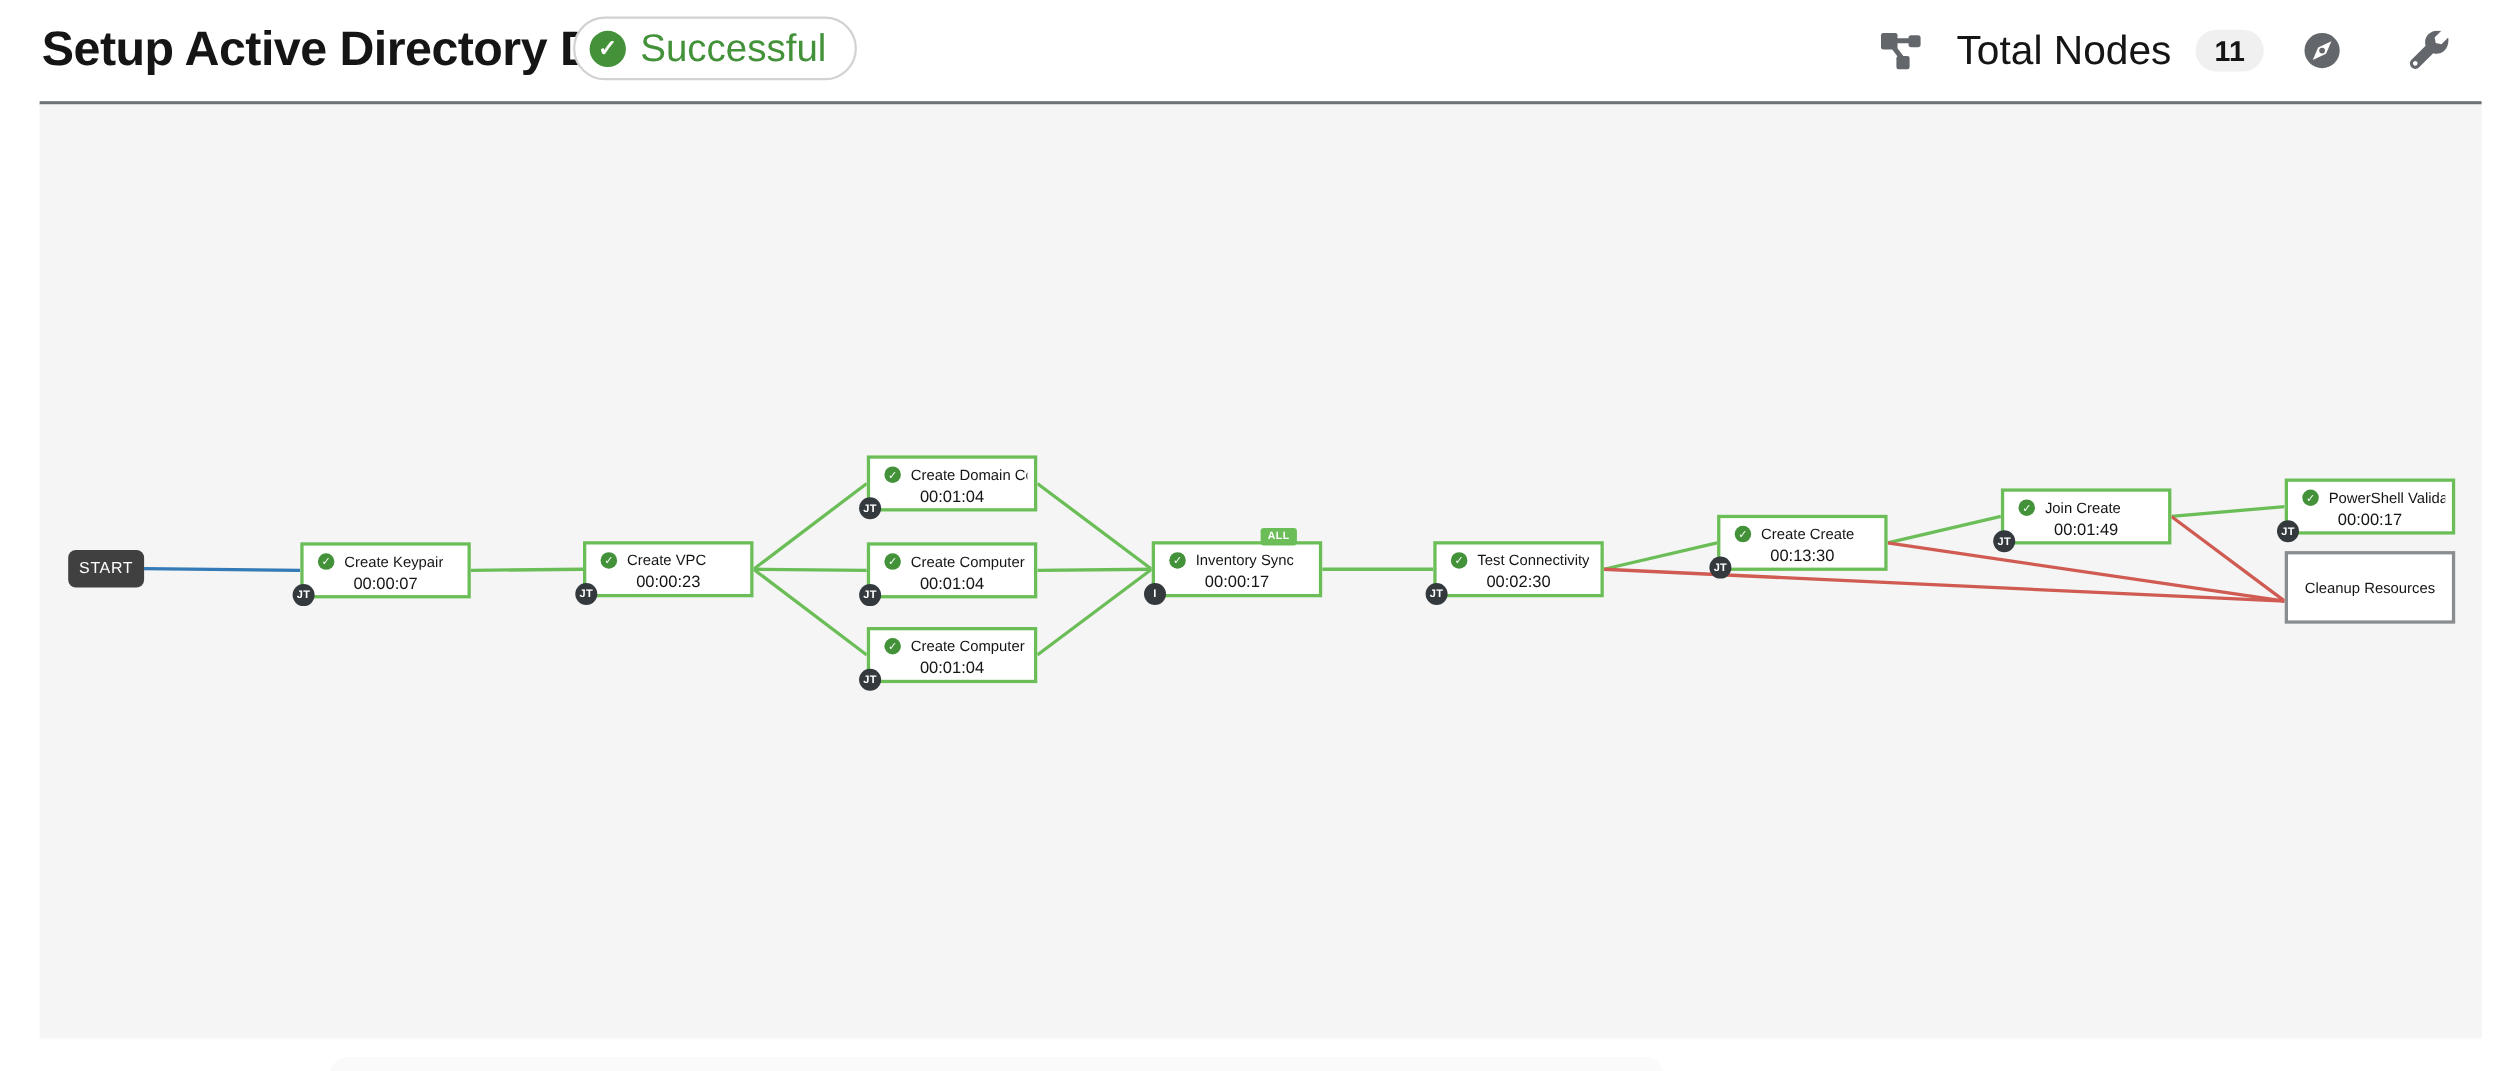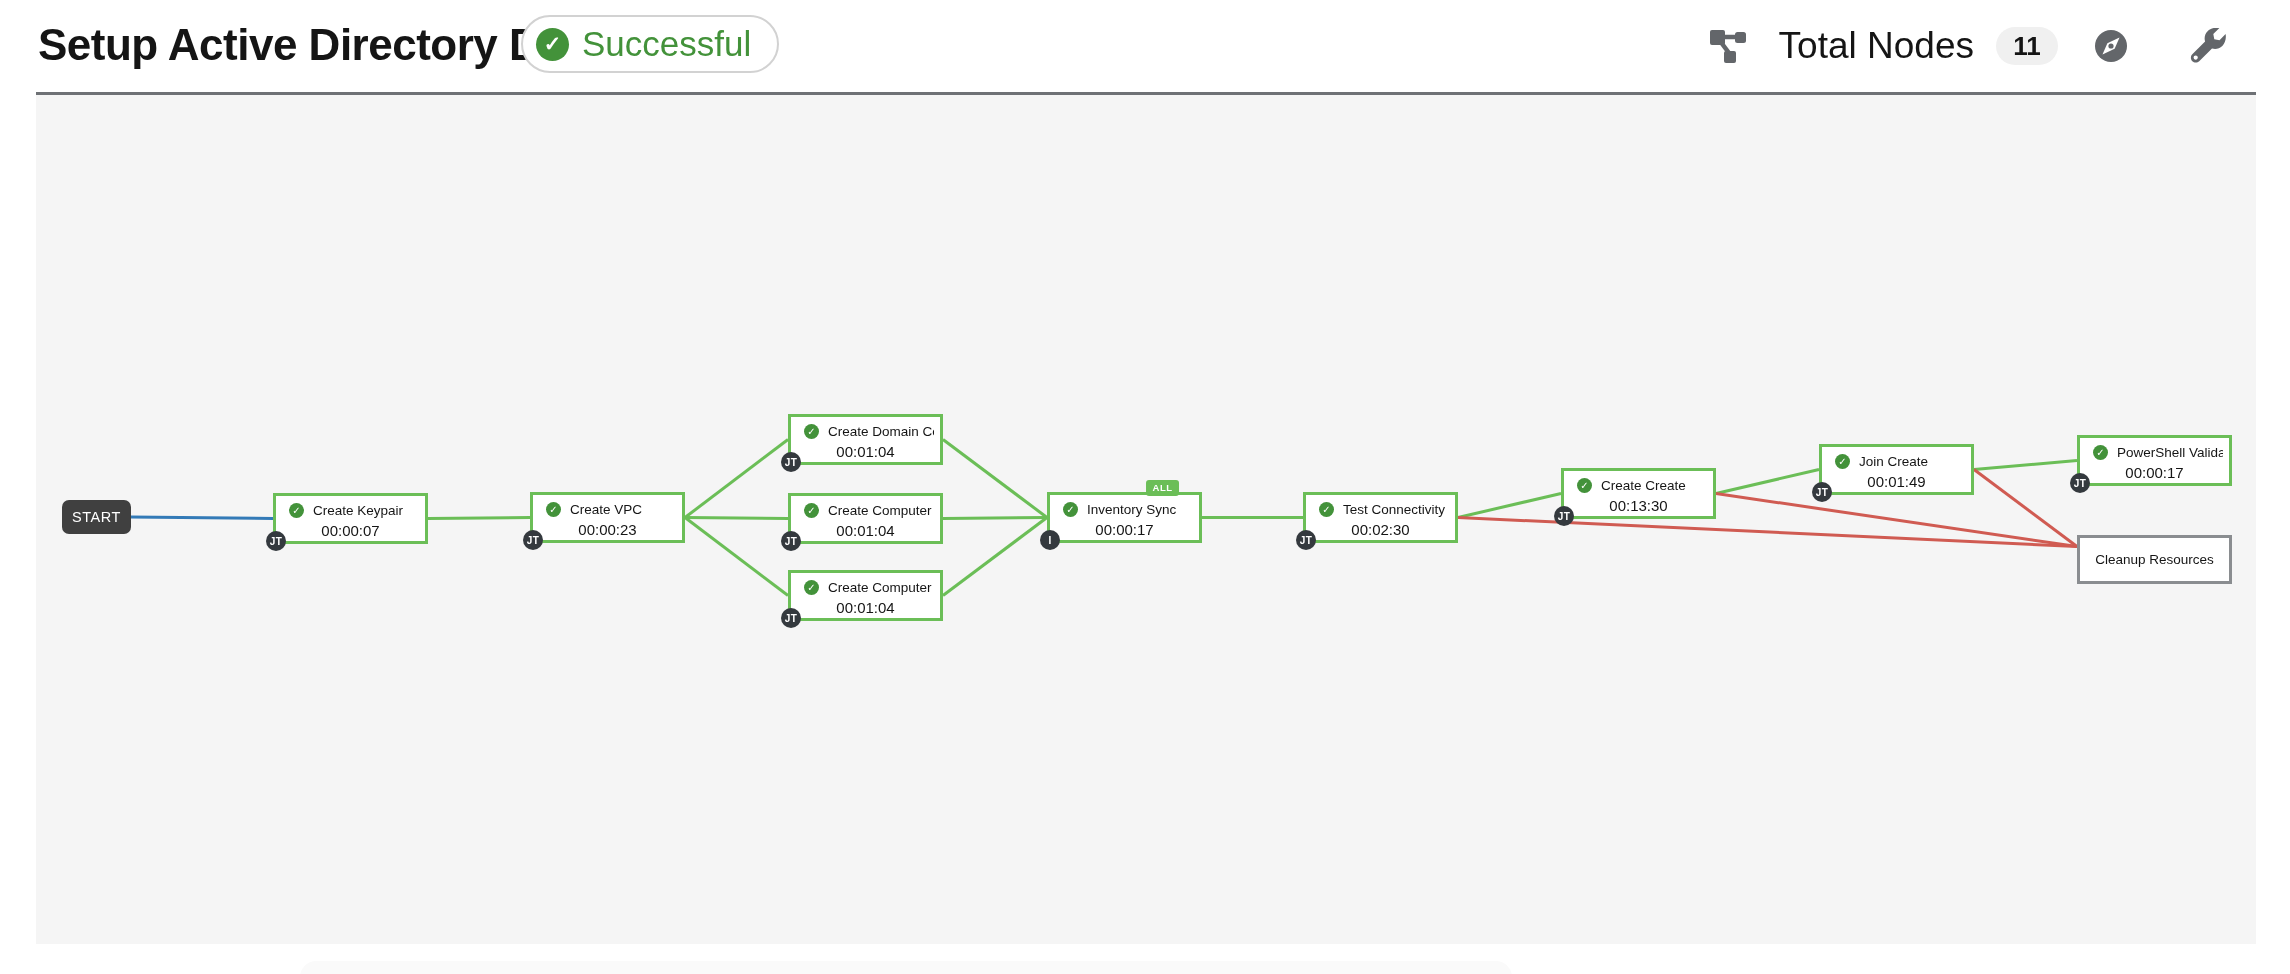--- a/index.html
+++ b/index.html
@@ -194,18 +194,18 @@
       <div class="type-badge">JT</div>
     </div>
     <div class="wf-node" style="left: 2041px; top: 340px; width: 155px; height: 51px;">
       <div class="node-row">
         <span class="ncheck">✓</span>
         <span class="nlabel">PowerShell Validation</span>
       </div>
       <div class="ntime">00:00:17</div>
       <div class="type-badge">JT</div>
     </div>
-    <div class="wf-node not-run" style="left: 2041px; top: 440px; width: 155px; height: 49px;">
+    <div class="wf-node not-run" style="left: 2041px; top: 406px; width: 155px; height: 66px;">
       <div class="center-label">Cleanup Resources</div>
     </div>
   </div>
 
 <div class="bottom-sheet"></div>
 
 </body></html>

